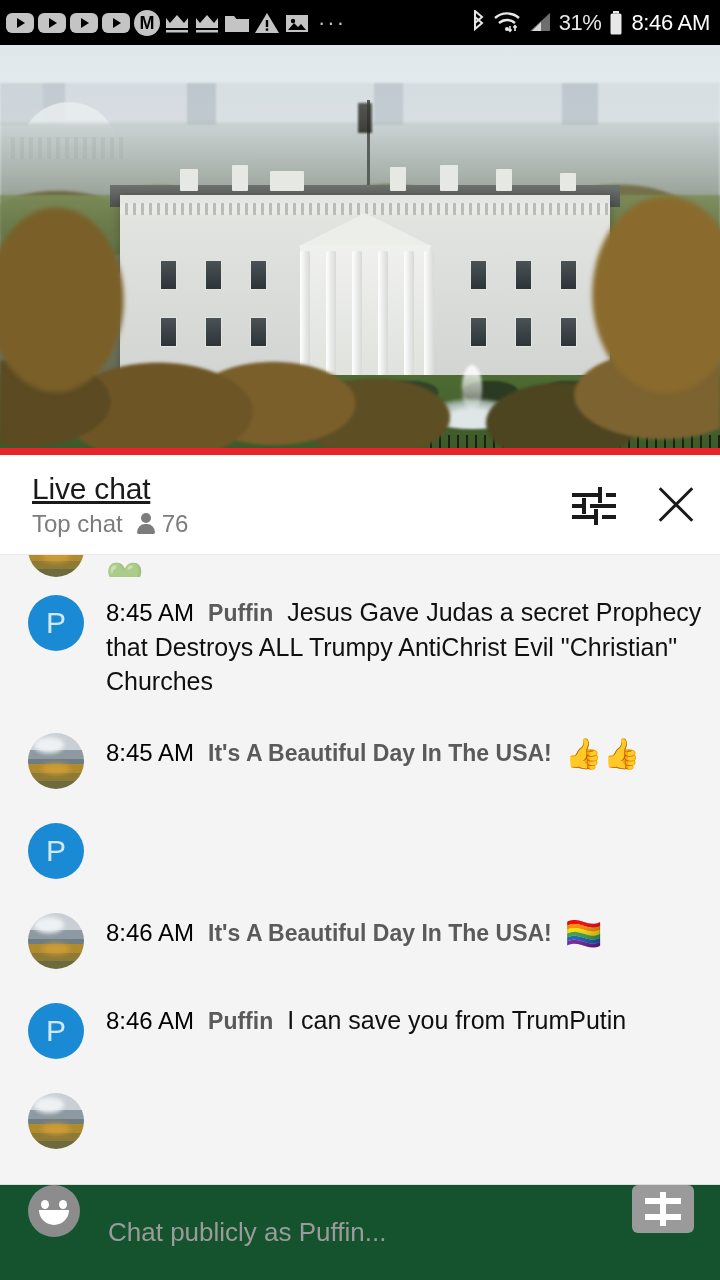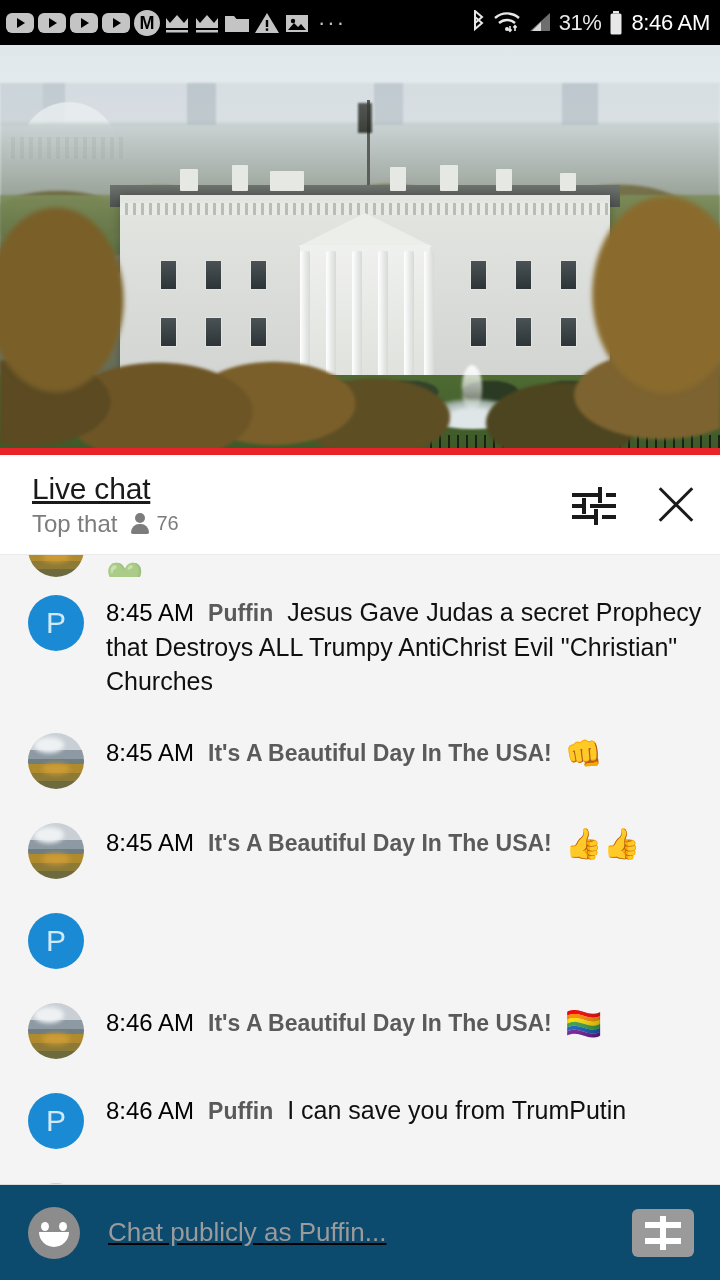--- a/index.html
+++ b/index.html
@@ -197,21 +197,21 @@
   .ch-viewers{ display:flex; align-items:center; gap:7px; }
   .person-ic{ width:18px; height:22px; position:relative; display:inline-block; }
   .person-ic::before{
     content:""; position:absolute; top:0; left:4px; width:10px; height:10px;
     border-radius:50%; background:#7c7c7c;
   }
   .person-ic::after{
     content:""; position:absolute; bottom:1px; left:0; width:18px; height:10px;
     border-radius:9px 9px 2px 2px; background:#7c7c7c;
   }
-  .ch-count{ font-size:20px; color:#7c7c7c; }
+  .ch-count{ font-size:24px; color:#7c7c7c; }
   .ch-actions{ margin-left:auto; display:flex; align-items:center; gap:38px; }
   .tune-ic{ width:44px; height:40px; position:relative; }
   .tune-ic i{ position:absolute; height:4px; background:#1a1a1a; display:block; }
   .tune-ic b{ position:absolute; width:4px; height:16px; background:#1a1a1a; display:block; }
   .close-ic{ width:44px; height:44px; position:relative; }
   .close-ic::before,.close-ic::after{
     content:""; position:absolute; top:20px; left:-1px; width:46px; height:3px;
     background:#1a1a1a;
   }
   .close-ic::before{ transform:rotate(45deg); }
@@ -252,23 +252,23 @@
   }
   .msgbody{ flex:1 1 auto; line-height:1.38; padding-top:2px; }
   .ts{ font-size:24px; color:#000000; }
   .uname{ font-size:23px; color:#5a5a5a; font-weight:bold; }
   .mtext{ font-size:25px; color:#101010; }
   .emoji{ font-size:30px; vertical-align:-3px; }
   .sp-lg{ display:inline-block; width:14px; }
 
   
   .composer{
-    flex:0 0 96px; height:96px; background:#0c4a6e;
+    flex:0 0 96px; height:96px; background:#14532d;
     border-top:1px solid #dcdcdc;
-    display:flex; align-items:center; padding:0 26px 0 28px;text-decoration:underline;
+    display:flex; padding:0 26px 0 28px;
   }
   .emoji-btn{
     width:52px; height:52px; border-radius:50%; background:#8c8c8c;
     position:relative; flex:0 0 52px; margin-right:28px;
   }
   .emoji-btn i{
     position:absolute; top:15px; width:8px; height:9px; border-radius:50%;
     background:#fff;
   }
   .emoji-btn i.l{ left:13px; } .emoji-btn i.r{ right:13px; }
@@ -425,21 +425,21 @@
     <div class="lsidetree"></div>
     <div class="rsidetree"></div>
 
     <div class="progress"></div>
   </div>
 
   <div class="chathead">
     <div class="chathead-texts">
       <div class="ch-title">Live chat</div>
       <div class="ch-sub">
-        <span class="ch-subtext">Top that</span>
+        <span class="ch-subtext">Top chat</span>
         <span class="ch-viewers">
           <span class="person-ic"></span>
           <span class="ch-count">76</span>
         </span>
       </div>
     </div>
     <div class="ch-actions">
       <span class="tune-ic">
         <i style="top:8px;left:0;width:26px;"></i>
           <b style="top:2px;left:26px;"></b>
@@ -464,26 +464,20 @@
       </div>
     </div>
 
     <div class="msgrow">
       <div class="avatar av-p">P</div>
       <div class="msgbody">
         <span class="ts">8:45 AM</span><span class="sp-lg"></span><span class="uname">Puffin</span><span class="sp-lg"></span><span class="mtext">Jesus Gave Judas a secret Prophecy that Destroys ALL Trumpy AntiChrist Evil "Christian" Churches</span>
       </div>
     </div>
 
-    <div class="msgrow">
-      <div class="avatar av-photo"></div>
-      <div class="msgbody">
-        <span class="ts">8:45 AM</span><span class="sp-lg"></span><span class="uname">It's A Beautiful Day In The USA!</span><span class="sp-lg"></span><span class="emoji">👊</span>
-      </div>
-    </div>
 
     <div class="msgrow">
       <div class="avatar av-photo"></div>
       <div class="msgbody">
         <span class="ts">8:45 AM</span><span class="sp-lg"></span><span class="uname">It's A Beautiful Day In The USA!</span><span class="sp-lg"></span><span class="emoji">👍👍</span>
       </div>
     </div>
 
     <div class="msgrow">
       <div class="avatar av-p">P</div>

